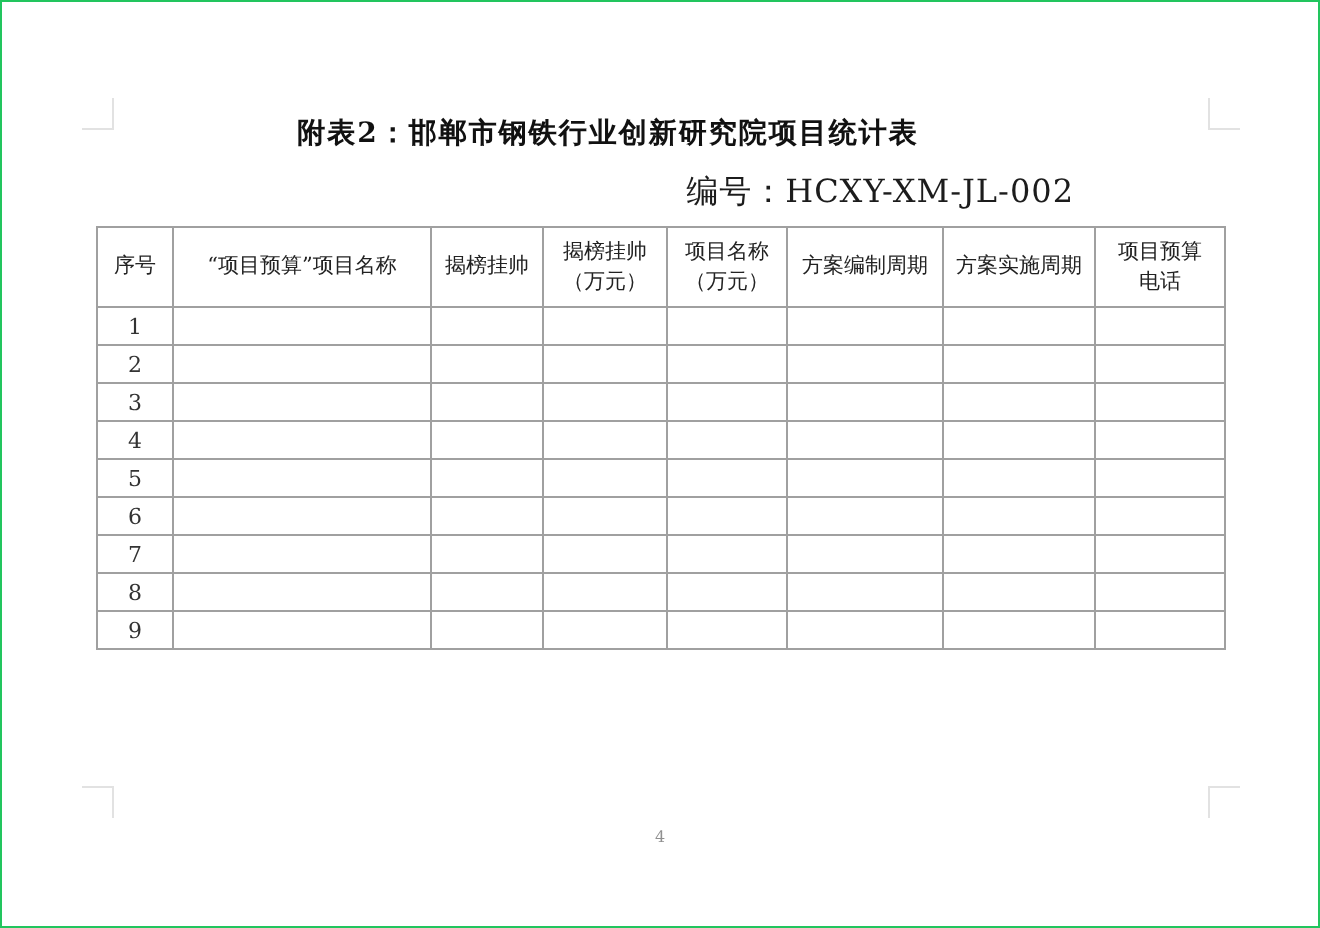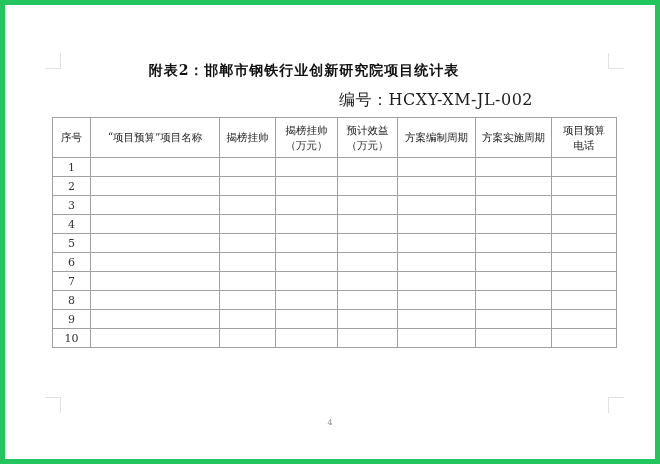--- a/index.html
+++ b/index.html
@@ -9,21 +9,21 @@
     height: 464px;
     background: #ffffff;
     position: relative;
     font-family: "DejaVu Serif", "Liberation Serif", serif;
     overflow: hidden;
   }
   .page {
     position: absolute;
     inset: 0;
     background: #ffffff;
-    border: 5px solid #22c55e;
+    border: 1px solid #22c55e;
   }
   
   .crop-mark {
     position: absolute;
     width: 16px;
     height: 16px;
   }
   .crop-mark.tl { left: 40px;  top: 48px;  border-right: 1px solid #e2e2e2; border-bottom: 1px solid #e2e2e2; }
   .crop-mark.tr { left: 603px; top: 48px;  border-left: 1px solid #e2e2e2;  border-bottom: 1px solid #e2e2e2; }
   .crop-mark.bl { left: 40px;  top: 392px; border-right: 1px solid #e2e2e2; border-top: 1px solid #e2e2e2; }
@@ -114,21 +114,21 @@
       <col style="width:76px">
       <col style="width:65px">
     </colgroup>
     <thead>
       <tr id="header-row">
           <th>序号</th>
           <th>“项目预算”项目名称</th>
           <th>揭榜挂帅</th>
           <th>揭榜挂帅
 （万元）</th>
-          <th>预计效益
+          <th>项目名称
 （万元）</th>
           <th>方案编制周期</th>
           <th>方案实施周期</th>
           <th>项目预算
 电话</th>
         </tr>
     </thead>
     <tbody id="table-body">
         <tr>
           <td>1</td>
@@ -213,28 +213,18 @@
         <tr>
           <td>9</td>
           <td></td>
           <td></td>
           <td></td>
           <td></td>
           <td></td>
           <td></td>
           <td></td>
         </tr>
-        <tr>
-          <td>10</td>
-          <td></td>
-          <td></td>
-          <td></td>
-          <td></td>
-          <td></td>
-          <td></td>
-          <td></td>
-        </tr>
       </tbody>
   </table>
 
   <div class="page-number">4</div>
 
 </div>
 
 </body></html>

